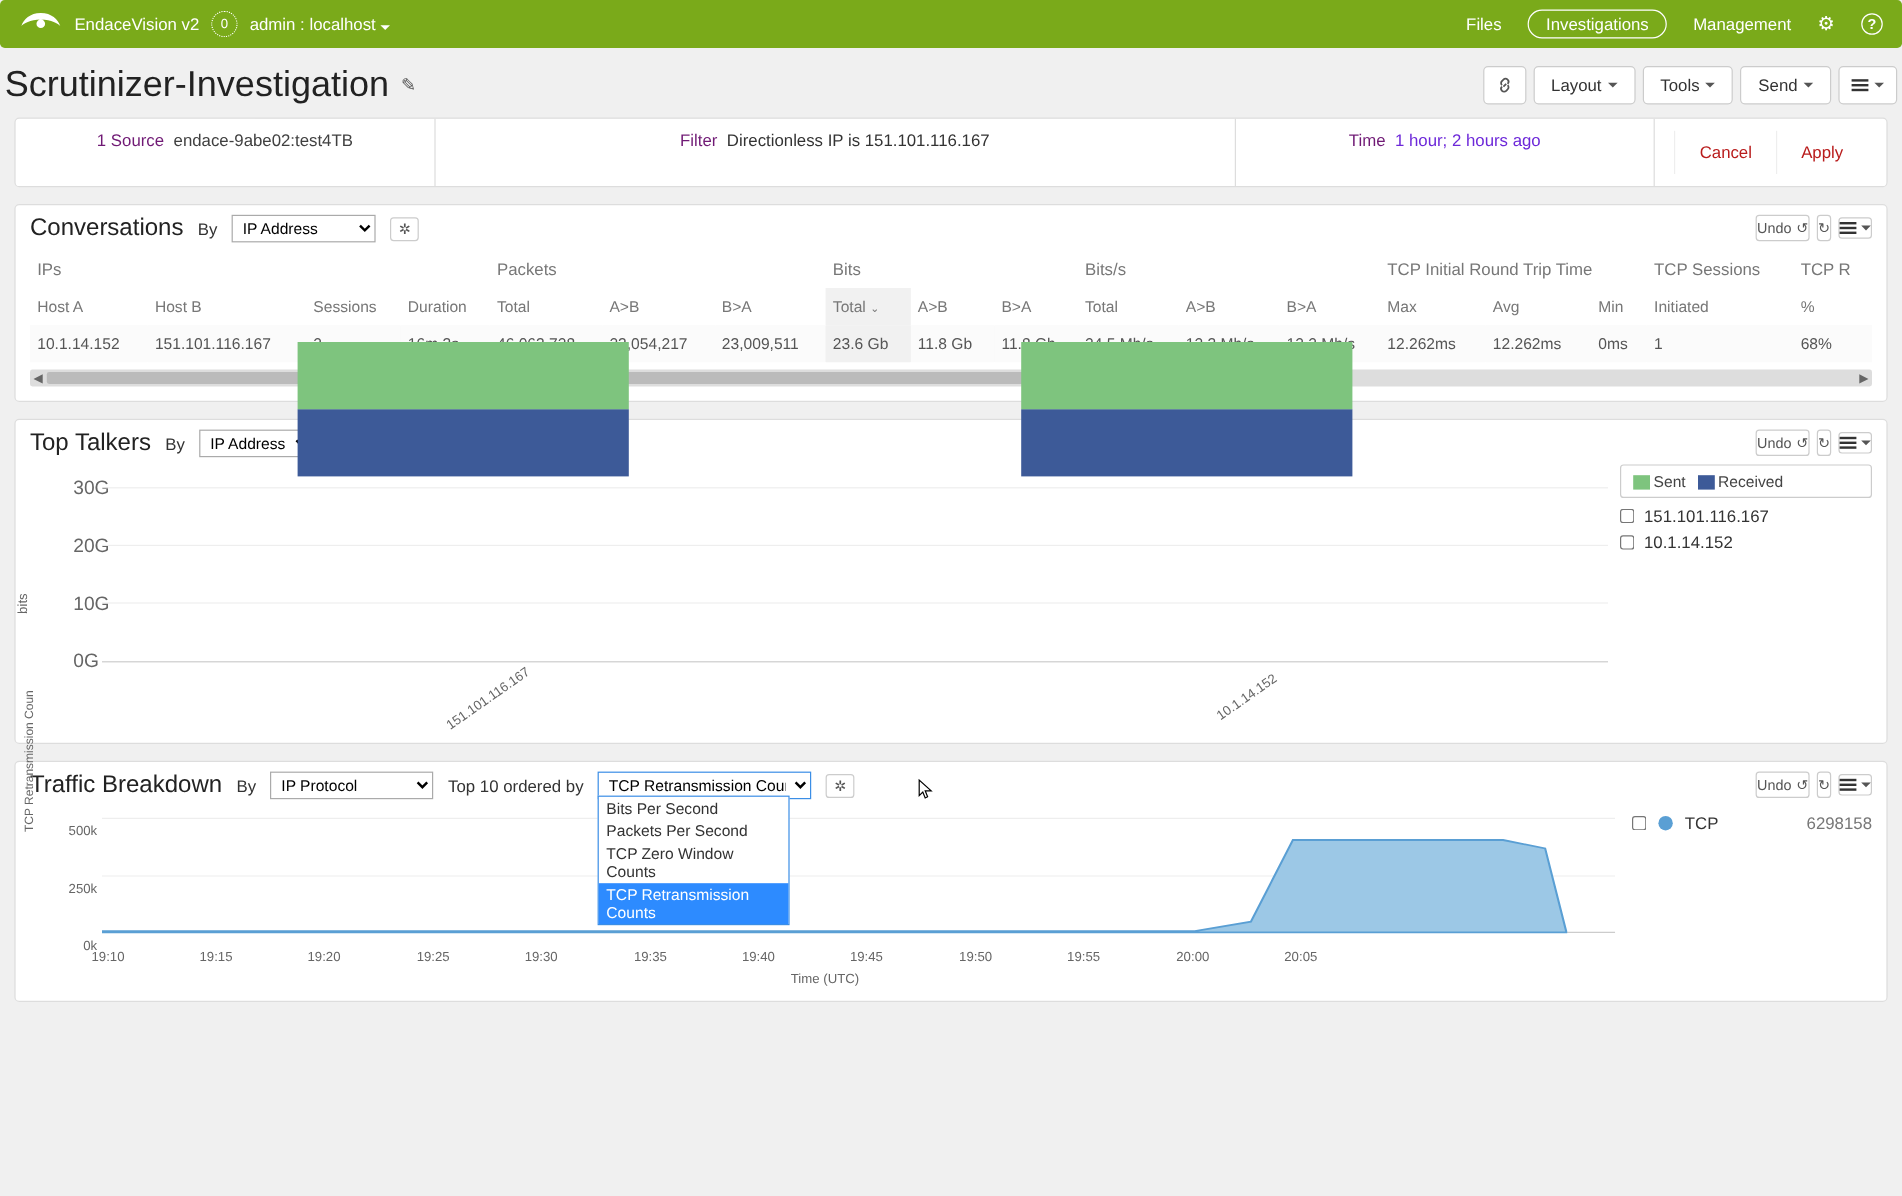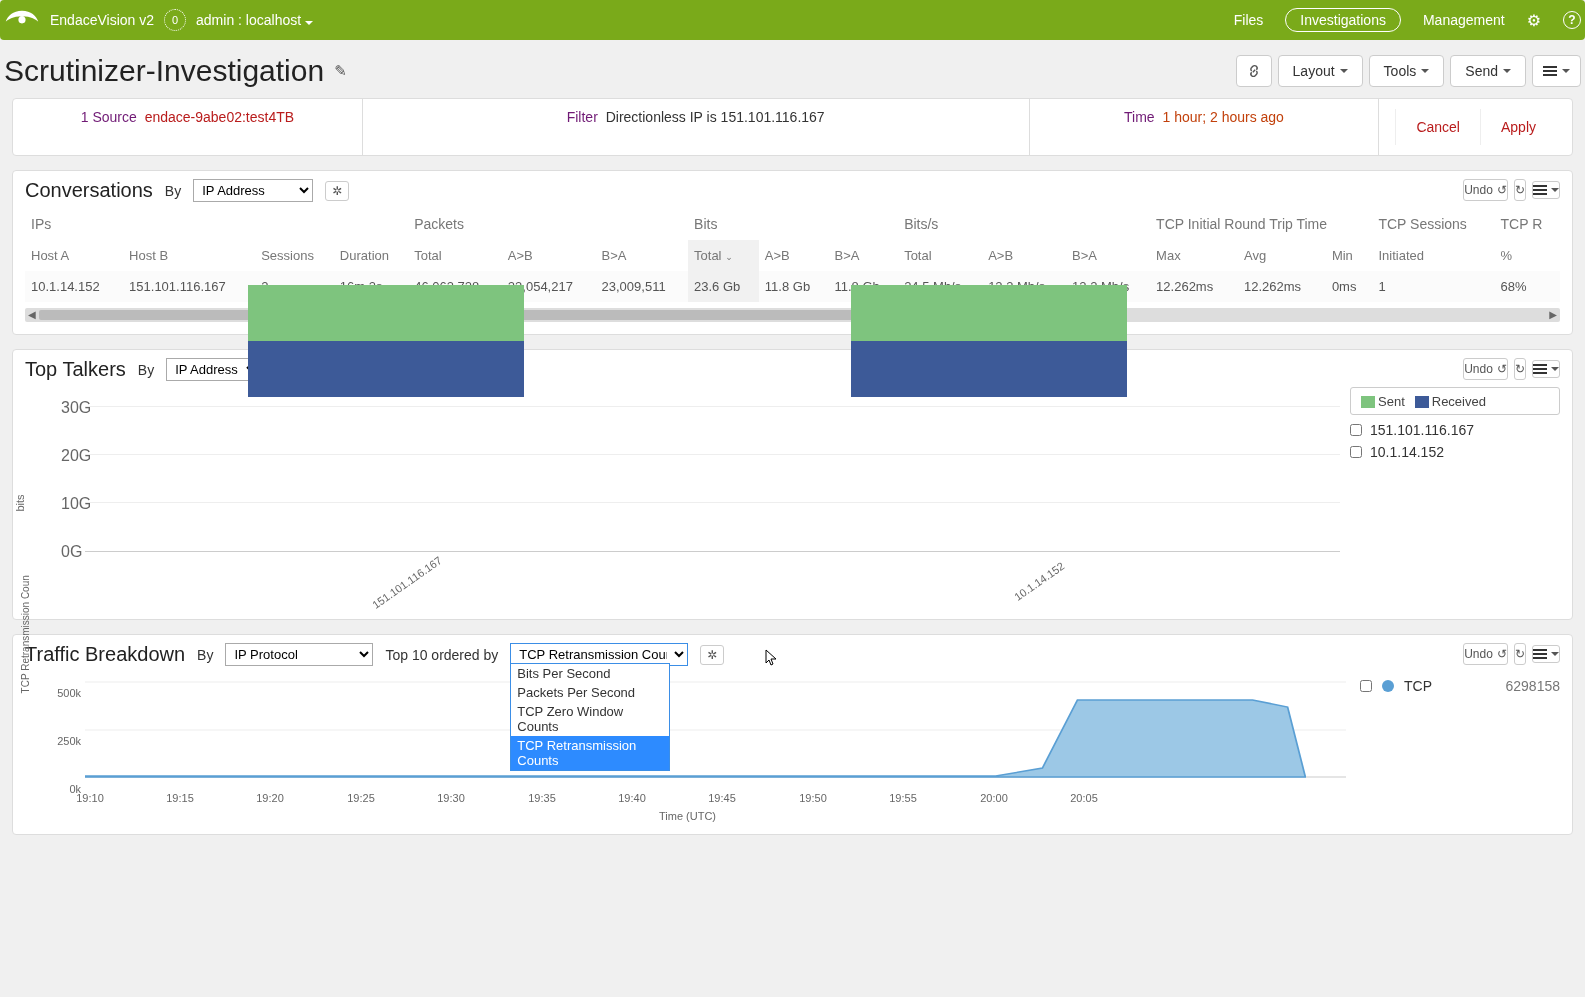--- a/index.html
+++ b/index.html
@@ -1,17 +1,17 @@
 <!DOCTYPE html>
 <html><head>
 <meta charset="utf-8">
 <style>
 *{box-sizing:border-box;margin:0;padding:0;font-family:Arial,Helvetica,sans-serif}
 body{background:#f0f0f0;width:1585px}
-.navbar{background:#7aaa1a;height:40px;display:flex;align-items:center;color:#fff;padding:0 4px;border-radius:4px;margin:0}
+.navbar{background:#7aaa1a;height:40px;display:flex;align-items:center;color:#fff;padding:0 16px;border-radius:4px;margin:0}
 .logo-wrap{display:flex;align-items:center;gap:10px}
 .logo-icon{width:36px;height:22px;position:relative}
 .logo-icon svg{fill:#fff}
 .brand{font-size:14px;font-weight:500}
 .session-badge{border:1px dotted #fff;border-radius:50%;width:22px;height:22px;display:flex;align-items:center;justify-content:center;font-size:11px;margin:0 10px}
 .user{font-size:14px}
 .nav-right{margin-left:auto;display:flex;align-items:center;gap:22px}
 .nav-link{color:#fff;font-size:14px;cursor:pointer}
 .nav-pill{border:1.5px solid #fff;border-radius:14px;padding:3px 14px;font-size:14px;cursor:pointer}
 .nav-icon{color:#fff;cursor:pointer;font-size:16px}
@@ -130,23 +130,23 @@
           <span></span>
           <span></span>
           <span></span>
         </div>
         <span class="caret"></span>
       </div>
   </div>
 </div>
 
 <div class="infobar">
-  <div><span class="label">1 Source</span> <span style="color:#b91c1c">endace-9abe02:test4TB</span></div>
+  <div><span class="label">1 Source</span> <span style="color:#404040">endace-9abe02:test4TB</span></div>
   <div style="flex:2"><span class="label">Filter</span> <span style="color:#333">Directionless IP is 151.101.116.167</span></div>
-  <div><span class="label">Time</span> <span style="color:#c2410c">1 hour; 2 hours ago</span></div>
+  <div><span class="label">Time</span> <span style="color:#6d28d9">1 hour; 2 hours ago</span></div>
   <div>
     <span class="apply">Cancel</span>
     <span class="apply">Apply</span>
   </div>
 </div>
 
 <div class="panel">
   <div class="panel-header">
     <span class="panel-title">Conversations</span>
     <span class="panel-by">By</span>
@@ -288,21 +288,21 @@
           </div>
       </div>
     </div>
   </div>
 </div>
 
 <div class="panel" style="margin-bottom:14px">
   <div class="panel-header" style="position:relative">
     <span class="panel-title">Traffic Breakdown</span>
     <span class="panel-by">By</span>
-    <select style="width:148px"><option>IP Protocol</option></select>
+    <select style="width:136px"><option>IP Protocol</option></select>
     <span class="panel-by">Top 10 ordered by</span>
     <div style="position:relative">
       <select style="width:178px;border-color:#3b8ee6"><option>TCP Retransmission Counts</option></select>
       <div class="dropdown" style="top:20px;left:0">
         <div>Bits Per Second</div>
         <div>Packets Per Second</div>
         <div>TCP Zero Window Counts</div>
         <div class="sel">TCP Retransmission Counts</div>
       </div>
     </div>

